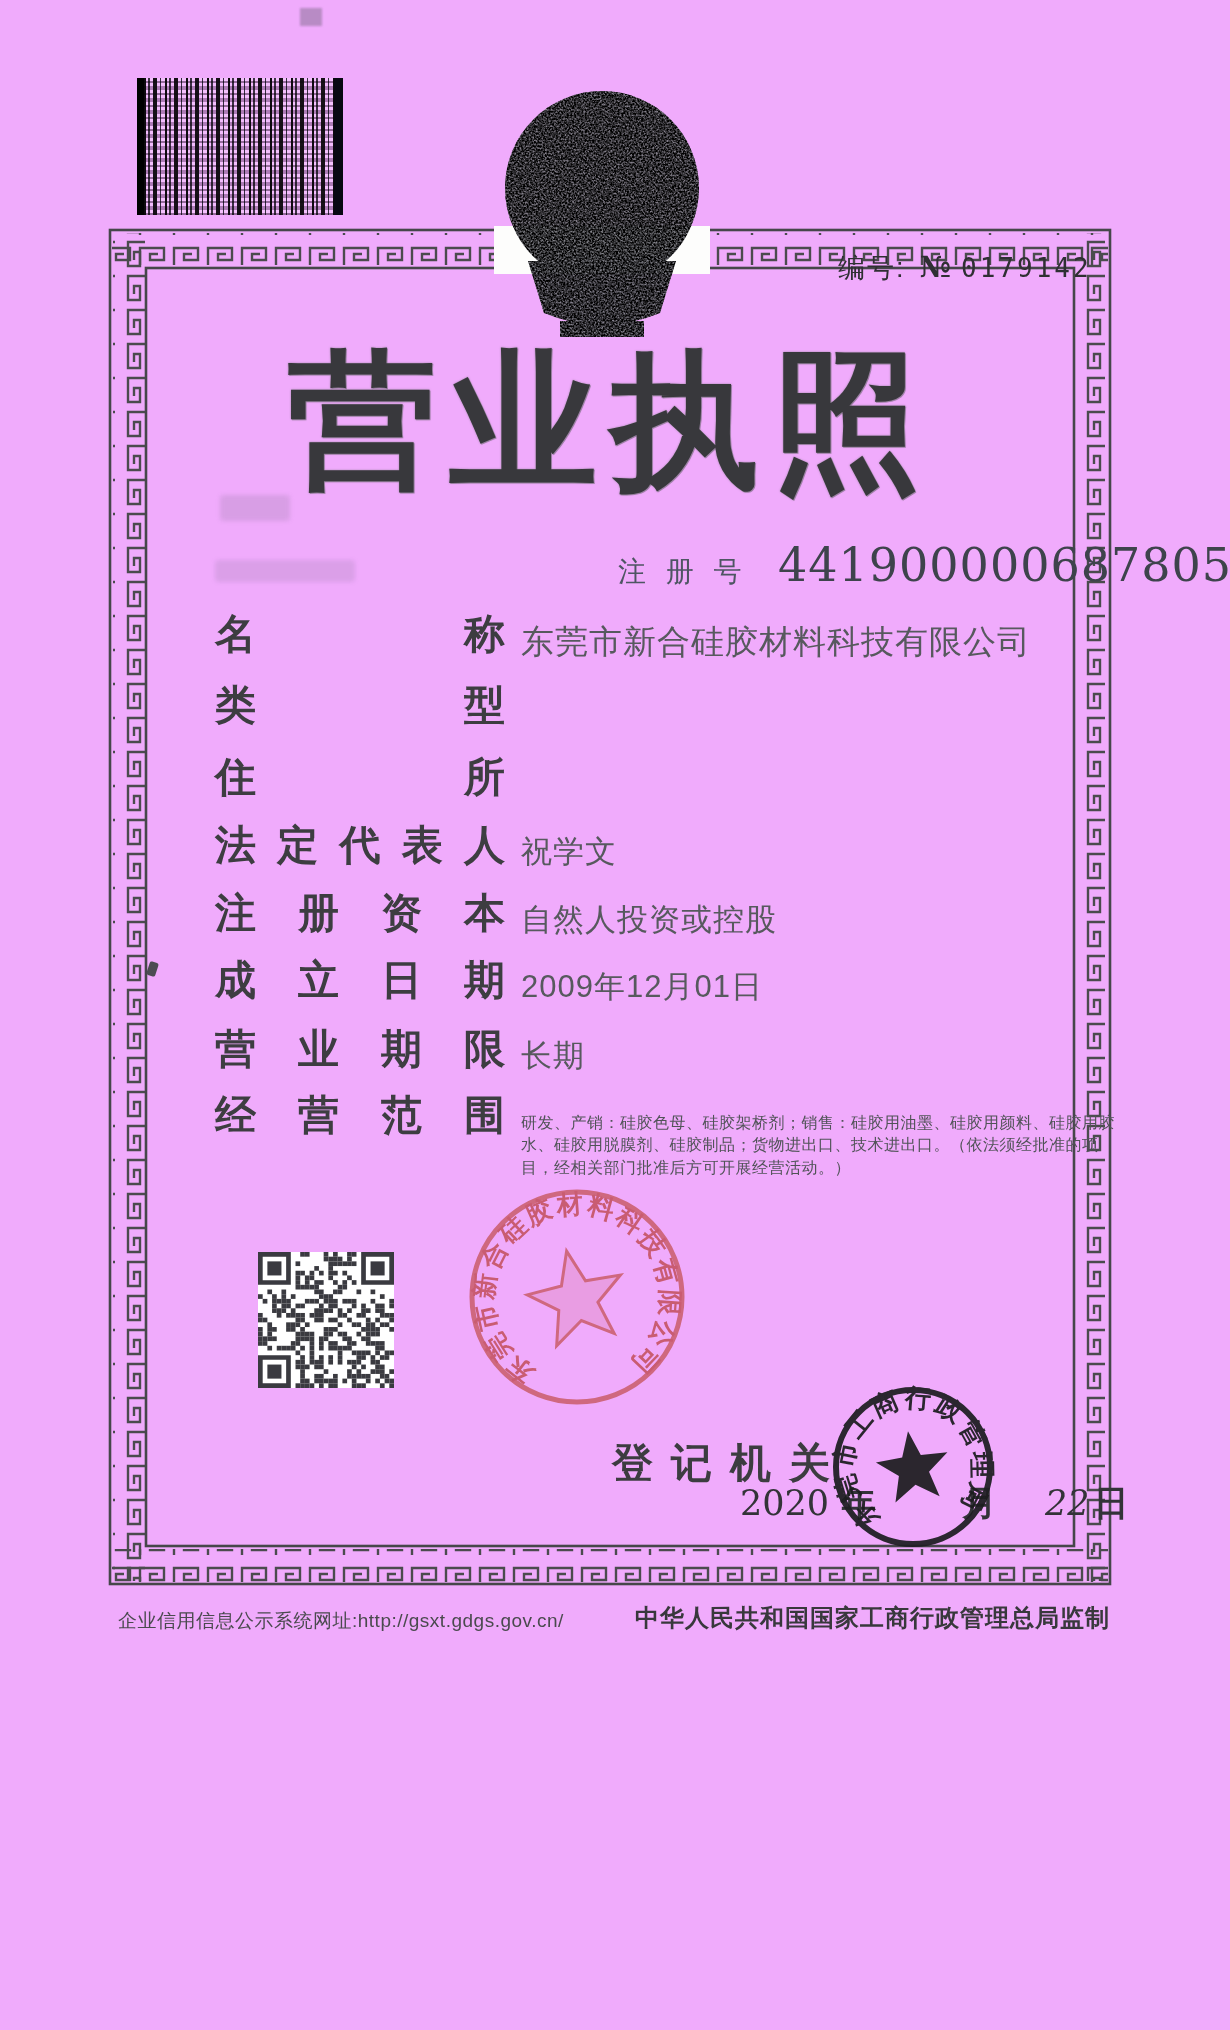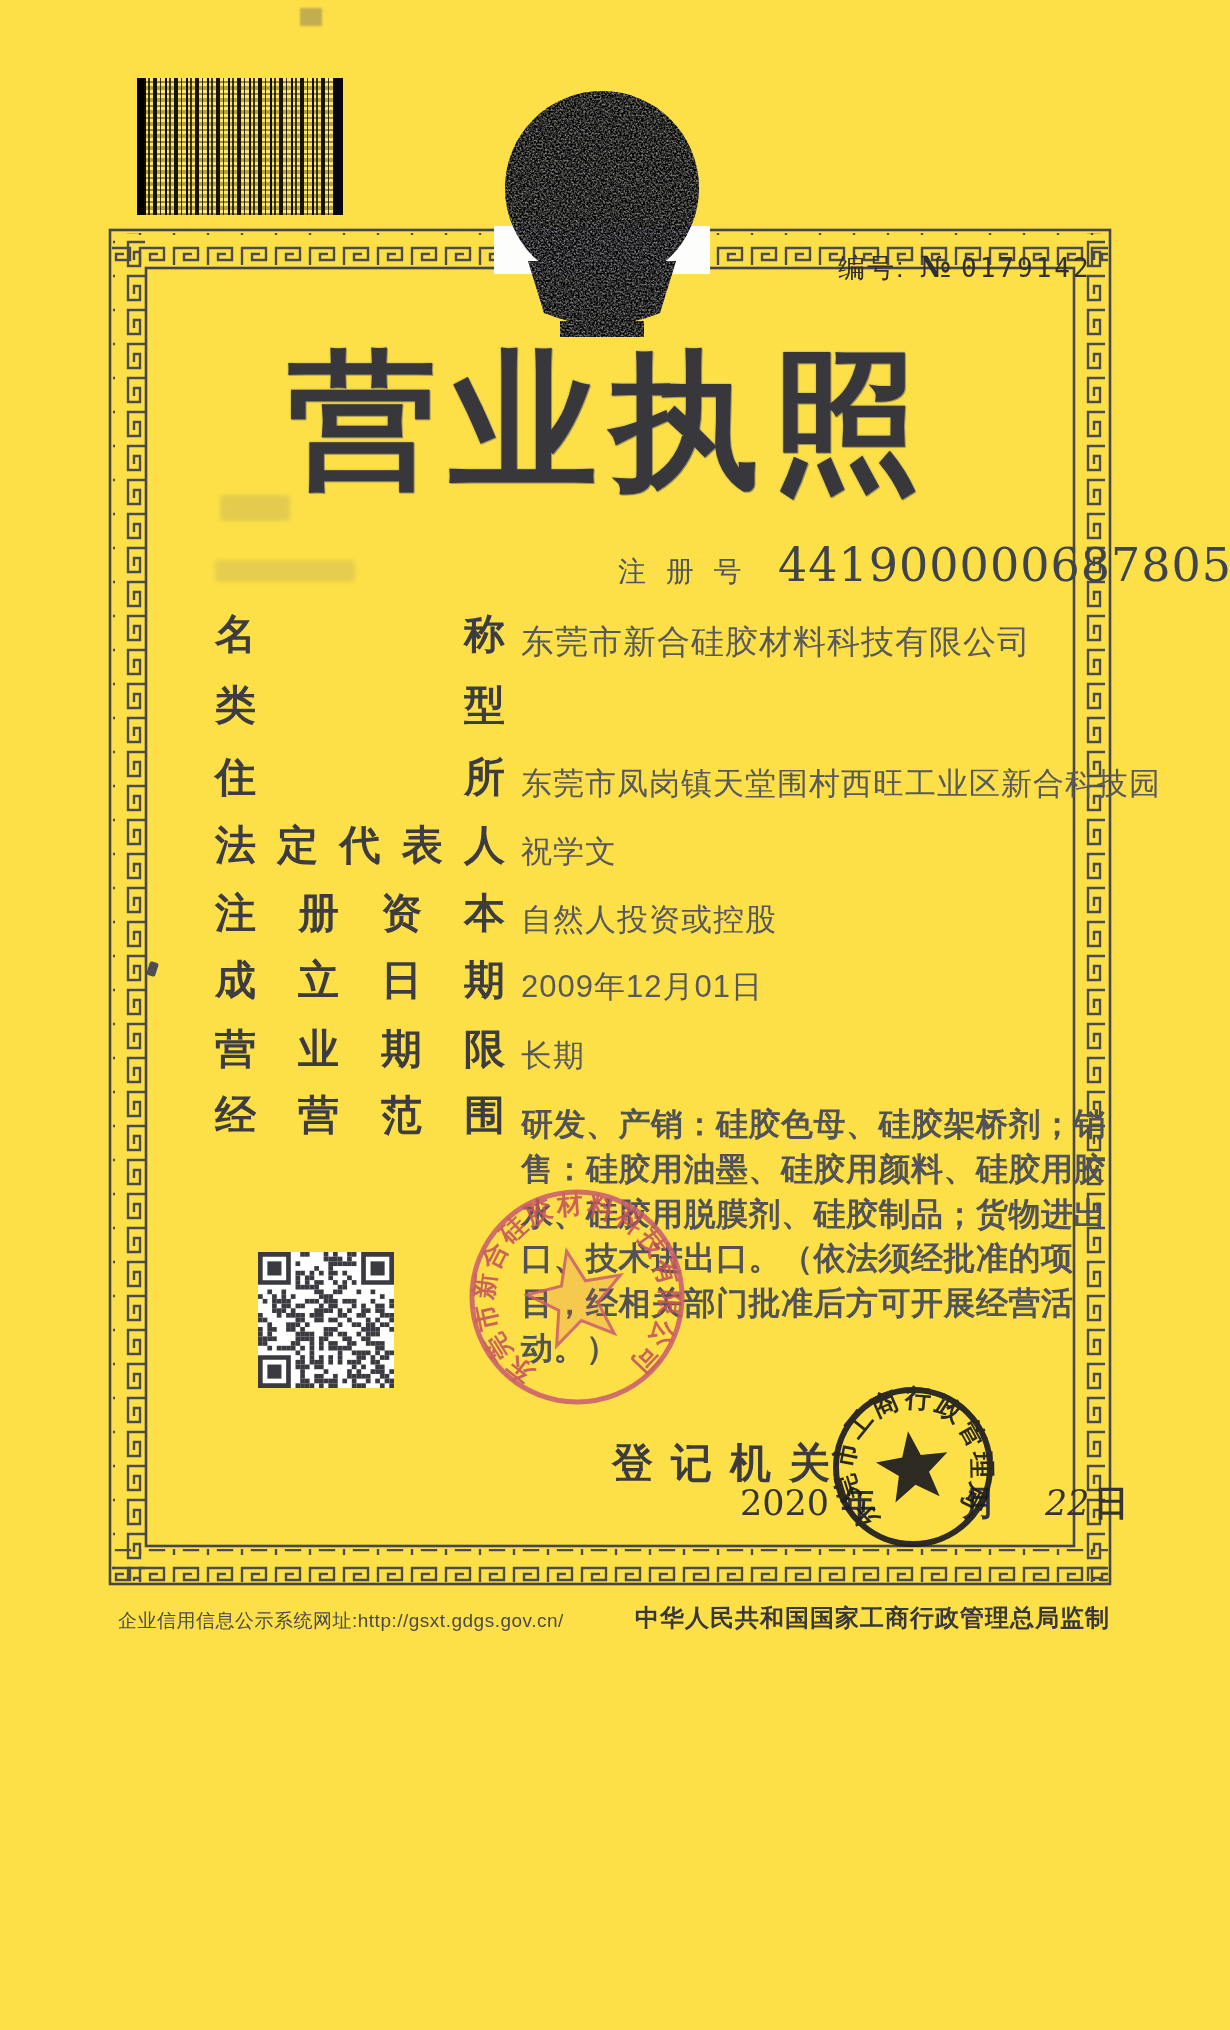--- a/index.html
+++ b/index.html
@@ -1,16 +1,16 @@
 <!DOCTYPE html>
 <html><head>
 <meta charset="utf-8">
 <style>
   html,body{margin:0;padding:0;background:#ffffff;}
-  #page{position:relative;width:1230px;height:2030px;background:#fde047;overflow:hidden;
+  #page{position:relative;width:1230px;height:2030px;background:#f0abfc;overflow:hidden;
         font-family:"Liberation Sans","DejaVu Sans",sans-serif;}
 
   
   .artifact{position:absolute;pointer-events:none;}
 
   
   #barcode{position:absolute;left:137px;top:78px;width:190px;height:137px;
     border-left:7px solid #15151a;border-right:9px solid #202028;
     background:
       repeating-linear-gradient(90deg, rgba(12,12,16,.92) 0 2px, rgba(255,255,255,0) 2px 4px,
@@ -40,21 +40,21 @@
   
   #regline{position:absolute;left:618px;top:538px;white-space:nowrap;color:#4c5158;}
   #regline .reg-label{font-size:28px;letter-spacing:6px;color:#4e5563;}
   #regline .reg-number{font-family:"DejaVu Serif","Liberation Serif",serif;font-size:46px;letter-spacing:1px;margin-left:26px;color:#3e434c;}
 
   
   .row{position:absolute;left:215px;display:flex;align-items:flex-start;}
   .row .lbl{width:290px;flex:0 0 290px;display:flex;justify-content:space-between;
     font-size:41px;font-weight:600;color:#3d3d41;line-height:1.05;}
   .row .val{margin-left:16px;font-size:31px;color:#57595e;letter-spacing:1px;margin-top:7px;white-space:nowrap;}
-  .row .val.small{font-size:32px;letter-spacing:.5px;line-height:1.4;white-space:normal;width:600px;margin-top:8px;color:#515358;font-weight:bold;}
+  .row .val.small{font-size:16px;letter-spacing:.5px;line-height:1.4;white-space:normal;width:600px;margin-top:18px;color:#515358;}
 
   
   #qr{position:absolute;left:258px;top:1252px;}
 
   
   #red-stamp{position:absolute;left:452px;top:1172px;opacity:.88;}
   #black-stamp{position:absolute;left:818px;top:1372px;opacity:.93;}
 
   
   #registrar{position:absolute;left:612px;top:1436px;width:218px;display:flex;justify-content:space-between;
@@ -144,21 +144,20 @@
     <div class="lbl">
         <span>类</span>
         <span>型</span>
       </div>
   </div>
   <div class="row" style="top:756px">
     <div class="lbl">
         <span>住</span>
         <span>所</span>
       </div>
-    <div class="val">东莞市凤岗镇天堂围村西旺工业区新合科技园</div>
   </div>
   <div class="row" style="top:824px">
     <div class="lbl">
         <span>法</span>
         <span>定</span>
         <span>代</span>
         <span>表</span>
         <span>人</span>
       </div>
     <div class="val">祝学文</div>

